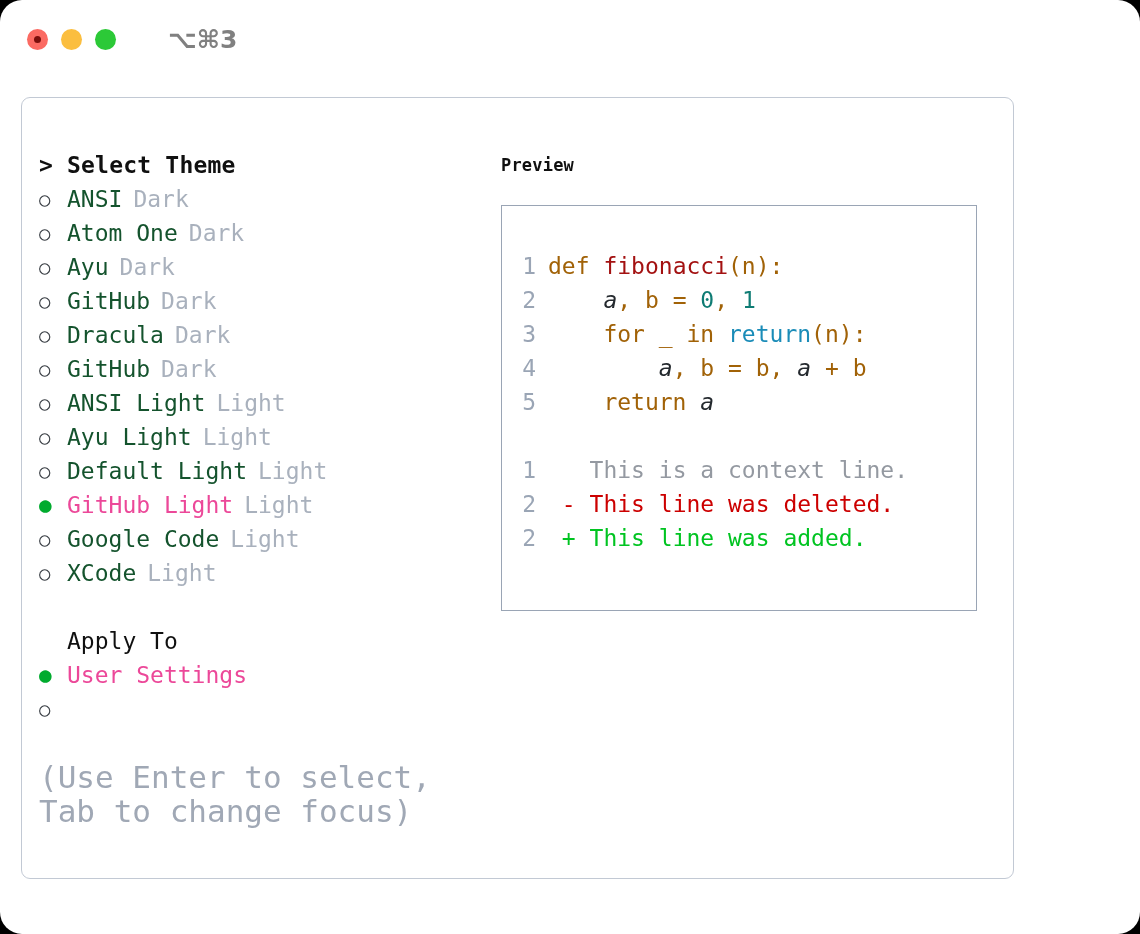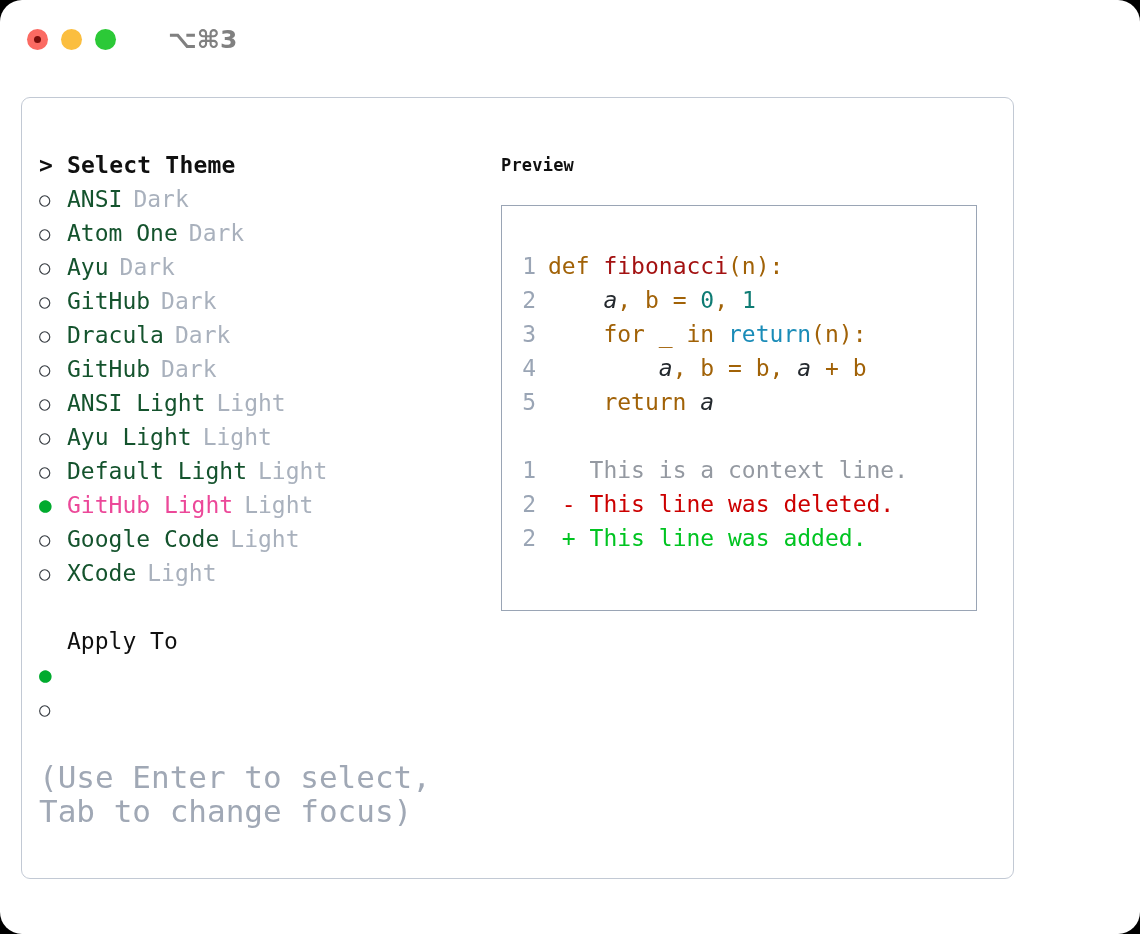--- a/index.html
+++ b/index.html
@@ -288,20 +288,21 @@
               <span class="item-label">XCode</span>
               <span class="item-tag">Light</span>
             </div>
             <div class="spacer-row"></div>
             <div class="row">
               <span class="caret-blank"></span>
               <span class="apply-head">Apply To</span>
             </div>
             <div class="row">
               <span class="bullet sel">●</span>
+              <span class="item-label sel">User Settings</span>
             </div>
             <div class="row">
               <span class="bullet">○</span>
             </div>
             <div class="spacer-row"></div>
             <div style="position: relative; width: 420px; color: rgb(160, 168, 181); font-size: 31px; line-height: 34px;">(Use Enter to select, Tab to change focus)</div>
           </div>
       </div>
 
       <div class="right-col">

